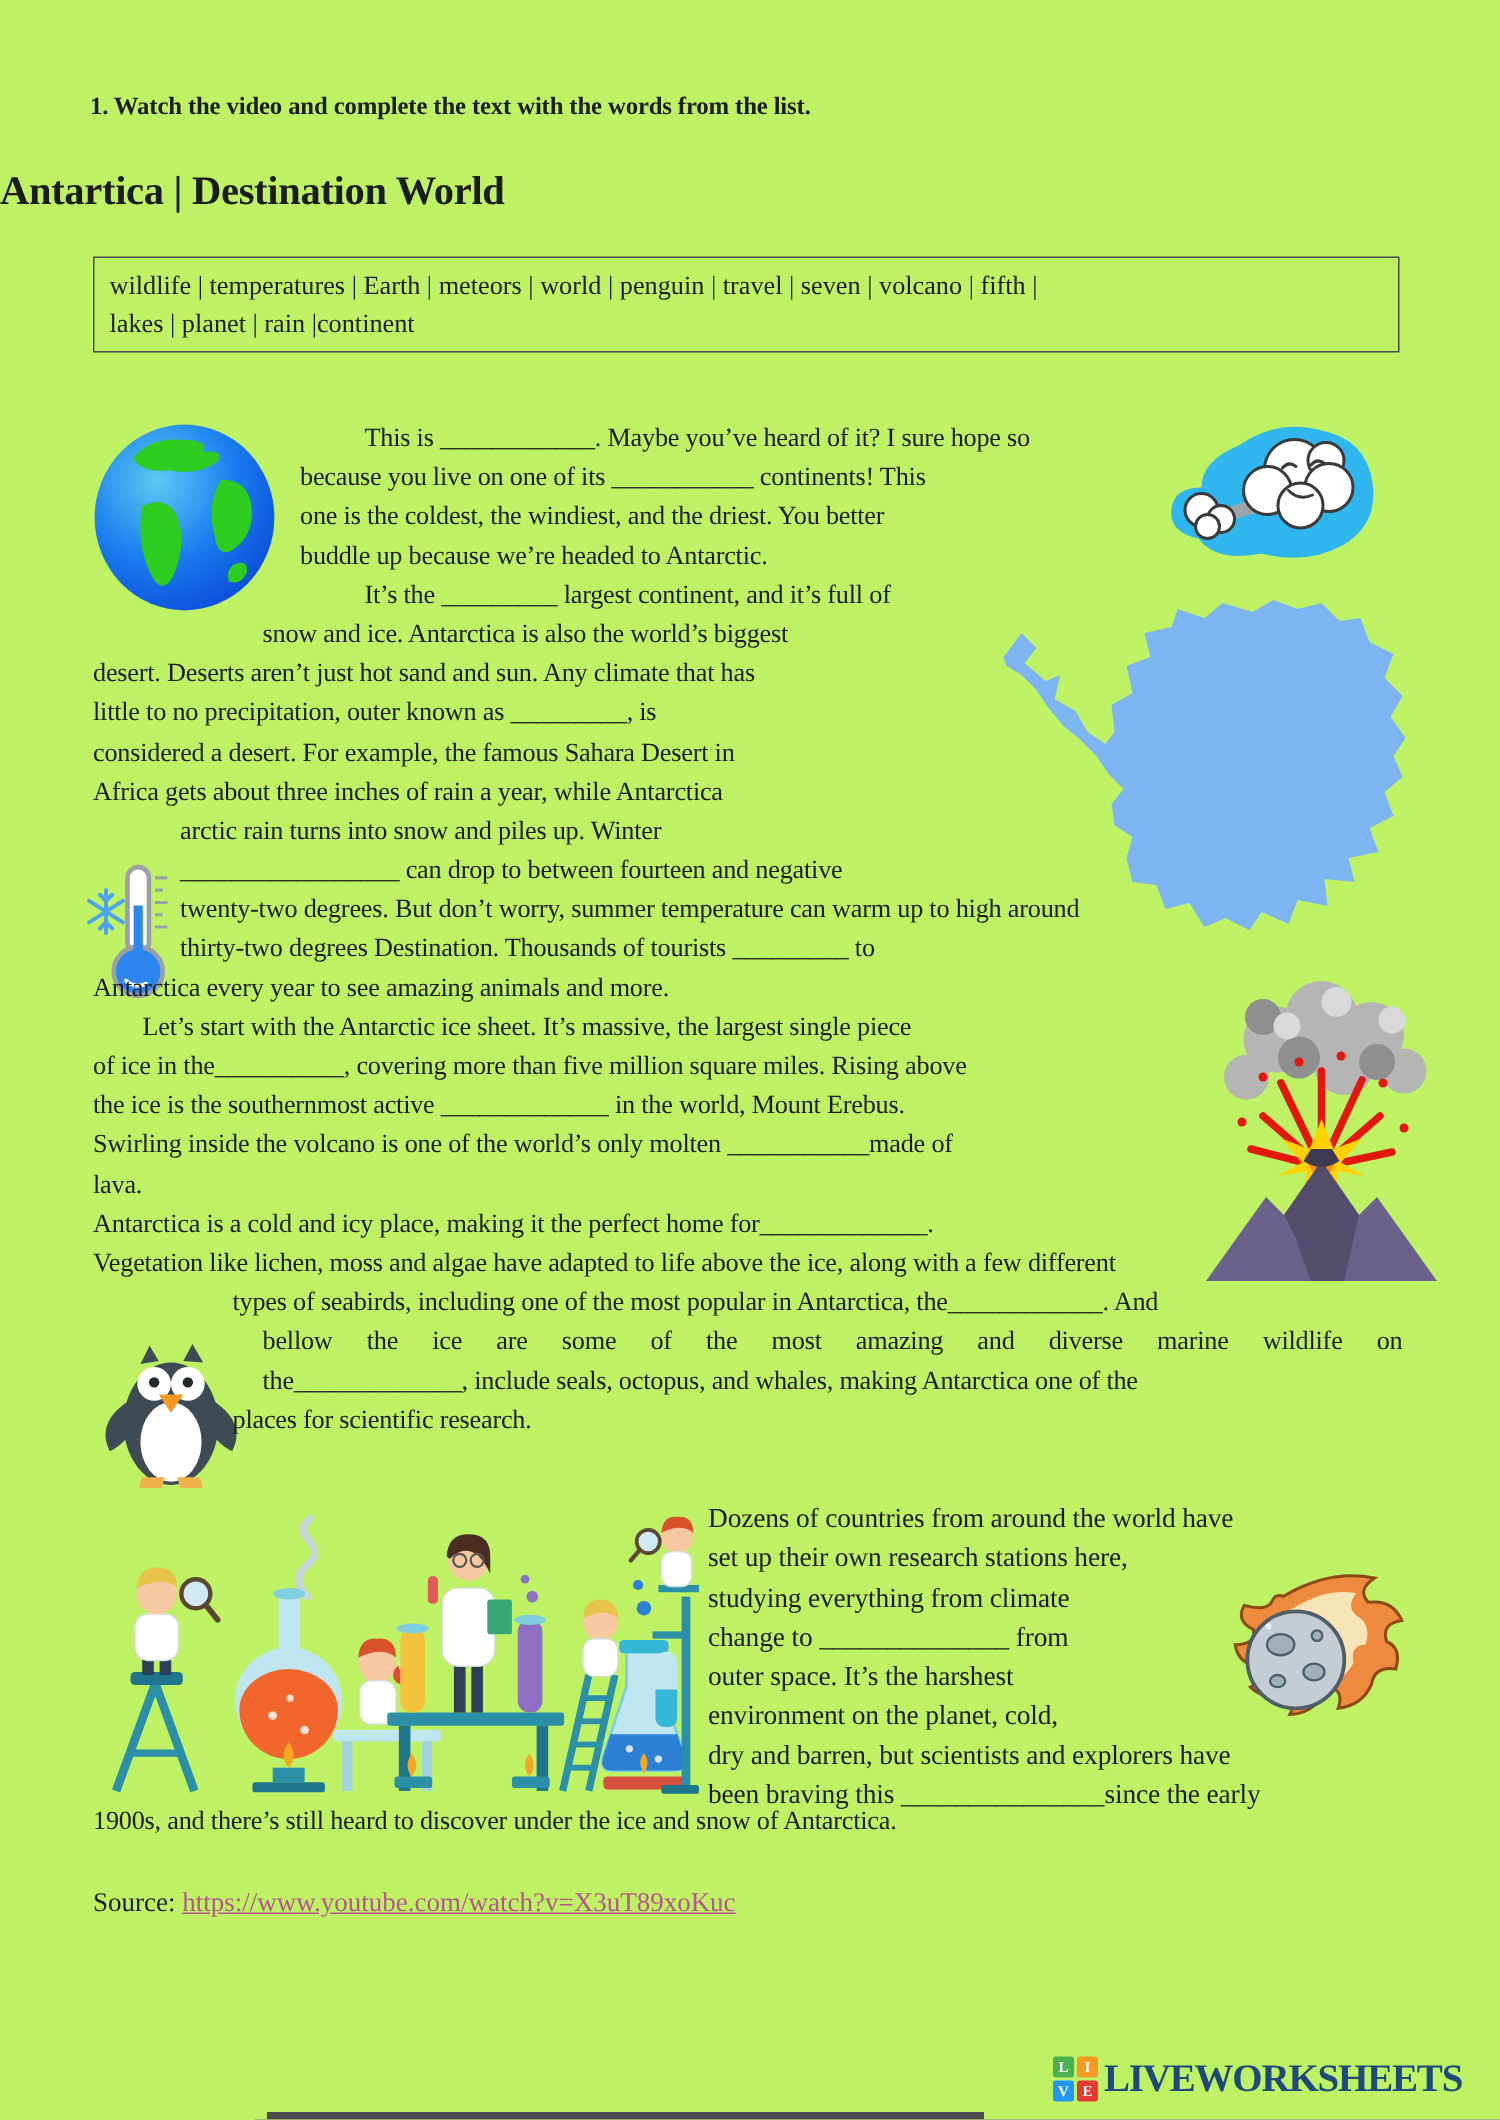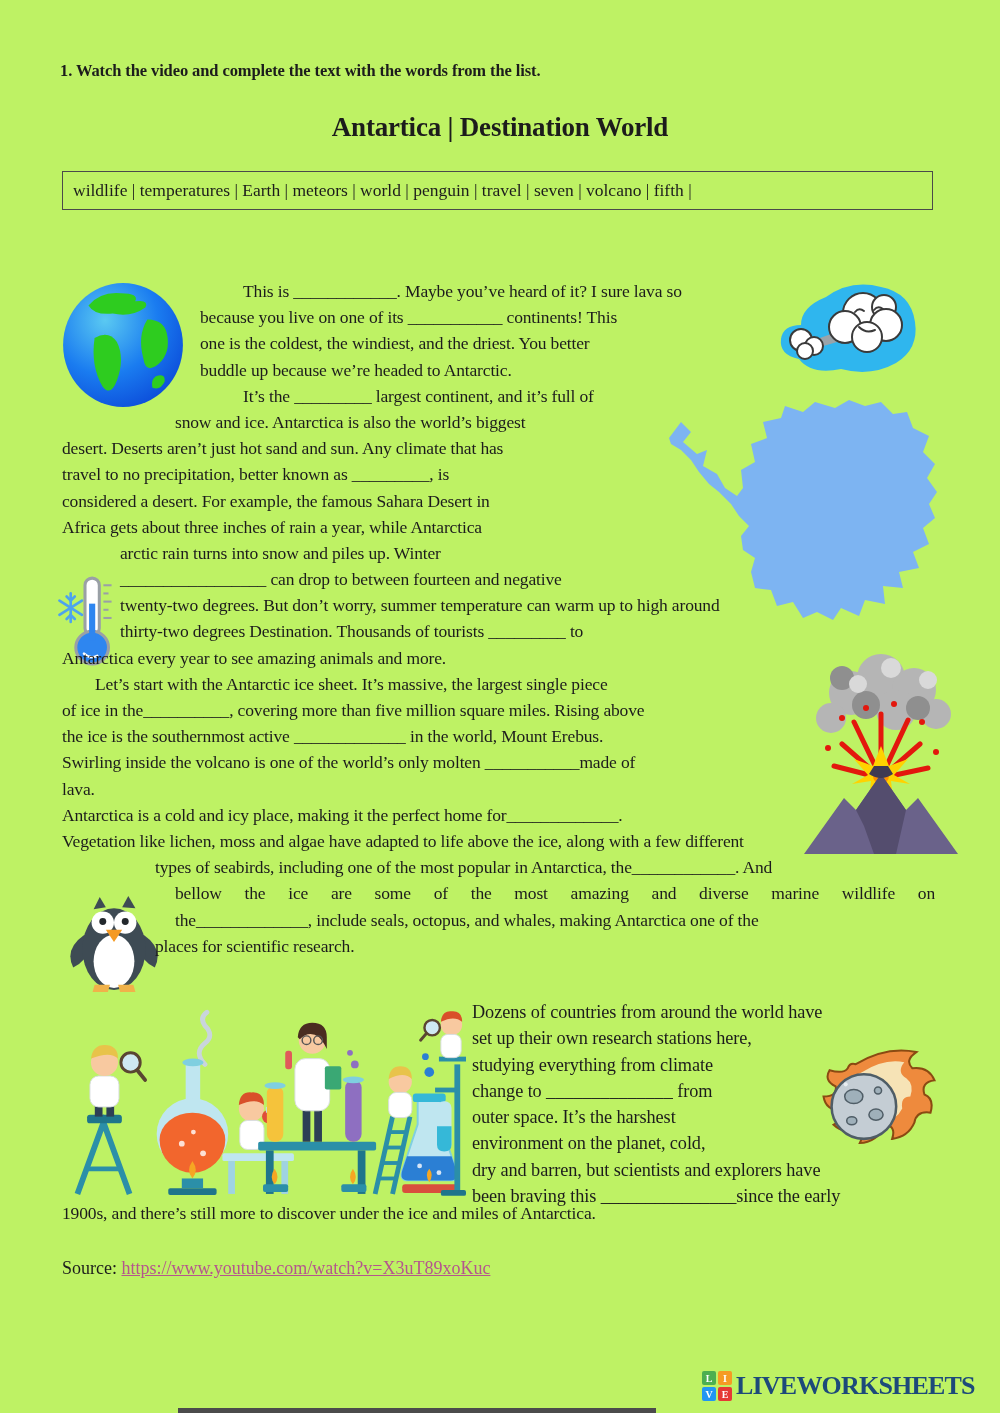--- a/index.html
+++ b/index.html
@@ -1,21 +1,21 @@
 <!DOCTYPE html>
 <html><head>
 <meta charset="utf-8">
 <style>
   html,body{margin:0;padding:0;background:#888;}
   .page{
     position:relative;width:1000px;height:1413px;margin:0 auto;background:#bef264;
     font-family:Liberation Serif, serif;color:#1c1c1c;overflow:hidden;
   }
   .instruction{position:absolute;left:60px;top:61px;font-size:16.5px;font-weight:bold;letter-spacing:-.1px;}
-  .doc-title{position:absolute;left:0;top:112px;width:1000px;text-align:center;font-size:27px;font-weight:bold;letter-spacing:-.2px;}
+  .doc-title{position:absolute;left:0;top:112px;width:1000px;text-align:left;font-size:27px;font-weight:bold;letter-spacing:-.2px;}
   .wordbank{position:absolute;left:62px;top:171px;width:849px;border:1.6px solid #4a4a4a;padding:6px 10px;text-align:left;font-size:17.5px;line-height:25px;}
   .main-text{position:absolute;left:62px;top:278px;width:876px;font-size:17.5px;letter-spacing:-.15px;}
   .main-text .ln{height:26.2px;line-height:26.2px;white-space:nowrap;}
   .main-text .ln.just{white-space:normal;text-align:justify;text-align-last:justify;width:760px;}
   .research-text{position:absolute;left:472px;top:999px;width:470px;font-size:18.3px;letter-spacing:-.1px;}
   .research-text .ln{height:26.3px;line-height:26.3px;white-space:nowrap;}
   .closing-line{position:absolute;left:62px;top:1200px;font-size:17.5px;line-height:26px;white-space:nowrap;letter-spacing:-.15px;}
   .source-line{position:absolute;left:62px;top:1258px;font-size:18px;}
   .source-link{color:#b5568d;text-decoration:underline;}
   .illus{position:absolute;}
@@ -29,20 +29,21 @@
 </head>
 <body>
 
 <div class="page">
 
   <div class="instruction">1. Watch the video and complete the text with the words from the list.</div>
   <div class="doc-title">Antartica | Destination World</div>
 
   <div class="wordbank">
     <div>wildlife | temperatures | Earth | meteors | world | penguin | travel | seven | volcano | fifth |</div>
+    <div>lakes | planet | rain |continent</div>
   </div>
 
   <svg class="illus" style="left:60px;top:279px" width="126" height="132" viewBox="0 0 124 130">
     <defs>
       <radialGradient id="g-earth" cx="35%" cy="30%" r="80%">
         <stop offset="0%" stop-color="#5ac9f2"></stop>
           <stop offset="55%" stop-color="#1a7cf0"></stop>
           <stop offset="100%" stop-color="#0b49d8"></stop>
       </radialGradient>
     </defs>
@@ -262,28 +263,28 @@
     <path d="M46,26 Q68,12 88,16 Q80,26 90,32 Q98,38 94,50 Q84,50 86,62 Q80,74 68,74 Q70,64 62,62 Q54,76 44,74 Q48,64 42,60 Q32,62 30,52 Q40,48 38,40 Q32,32 46,26 Z" fill="#f6e3b6"></path>
     <circle cx="48" cy="60" r="32" fill="#c4cdd4" stroke="#4f5d66" stroke-width="2.5"></circle>
     <ellipse cx="38" cy="50" rx="9" ry="7" fill="#9fb0ba" stroke="#4f5d66" stroke-width="1.5"></ellipse>
     <ellipse cx="60" cy="68" rx="7" ry="5.5" fill="#9fb0ba" stroke="#4f5d66" stroke-width="1.5"></ellipse>
     <ellipse cx="36" cy="74" rx="5" ry="4" fill="#9fb0ba" stroke="#4f5d66" stroke-width="1.5"></ellipse>
     <circle cx="62" cy="44" r="3.5" fill="#9fb0ba" stroke="#4f5d66" stroke-width="1.5"></circle>
     <circle cx="30" cy="38" r="2" fill="#e8eef2"></circle>
   </svg>
 
   <div class="main-text">
-    <div class="ln" style="padding-left:181px">This is ____________. Maybe you’ve heard of it? I sure lava so</div>
+    <div class="ln" style="padding-left:181px">This is ____________. Maybe you’ve heard of it? I sure hope so</div>
     <div class="ln" style="padding-left:138px">because you live on one of its ___________ continents! This</div>
     <div class="ln" style="padding-left:138px">one is the coldest, the windiest, and the driest. You better</div>
     <div class="ln" style="padding-left:138px">buddle up because we’re headed to Antarctic.</div>
     <div class="ln" style="padding-left:181px">It’s the _________ largest continent, and it’s full of</div>
     <div class="ln" style="padding-left:113px">snow and ice. Antarctica is also the world’s biggest</div>
     <div class="ln">desert. Deserts aren’t just hot sand and sun. Any climate that has</div>
-    <div class="ln">travel to no precipitation, better known as _________, is</div>
+    <div class="ln">little to no precipitation, outer known as _________, is</div>
     <div class="ln">considered a desert. For example, the famous Sahara Desert in</div>
     <div class="ln">Africa gets about three inches of rain a year, while Antarctica</div>
     <div class="ln" style="padding-left:58px">arctic rain turns into snow and piles up. Winter</div>
     <div class="ln" style="padding-left:58px">_________________ can drop to between fourteen and negative</div>
     <div class="ln" style="padding-left:58px">twenty-two degrees. But don’t worry, summer temperature can warm up to high around</div>
     <div class="ln" style="padding-left:58px">thirty-two degrees Destination. Thousands of tourists _________ to</div>
     <div class="ln">Antarctica every year to see amazing animals and more.</div>
     <div class="ln" style="padding-left:33px">Let’s start with the Antarctic ice sheet. It’s massive, the largest single piece</div>
     <div class="ln">of ice in the__________, covering more than five million square miles. Rising above</div>
     <div class="ln">the ice is the southernmost active _____________ in the world, Mount Erebus.</div>
@@ -301,21 +302,21 @@
     <div class="ln">Dozens of countries from around the world have</div>
     <div class="ln">set up their own research stations here,</div>
     <div class="ln">studying everything from climate</div>
     <div class="ln">change to ______________ from</div>
     <div class="ln">outer space. It’s the harshest</div>
     <div class="ln">environment on the planet, cold,</div>
     <div class="ln">dry and barren, but scientists and explorers have</div>
     <div class="ln">been braving this _______________since the early</div>
   </div>
 
-  <div class="closing-line">1900s, and there’s still more to discover under the ice and miles of Antarctica.</div>
+  <div class="closing-line">1900s, and there’s still heard to discover under the ice and snow of Antarctica.</div>
 
   <div class="source-line">
     <span>Source:</span>
     <a href="#" class="source-link">https://www.youtube.com/watch?v=X3uT89xoKuc</a>
   </div>
 
   <div class="footer-logo">
     <div class="logo-grid">
       <span class="logo-sq sq-l">L</span>
       <span class="logo-sq sq-i">I</span>

